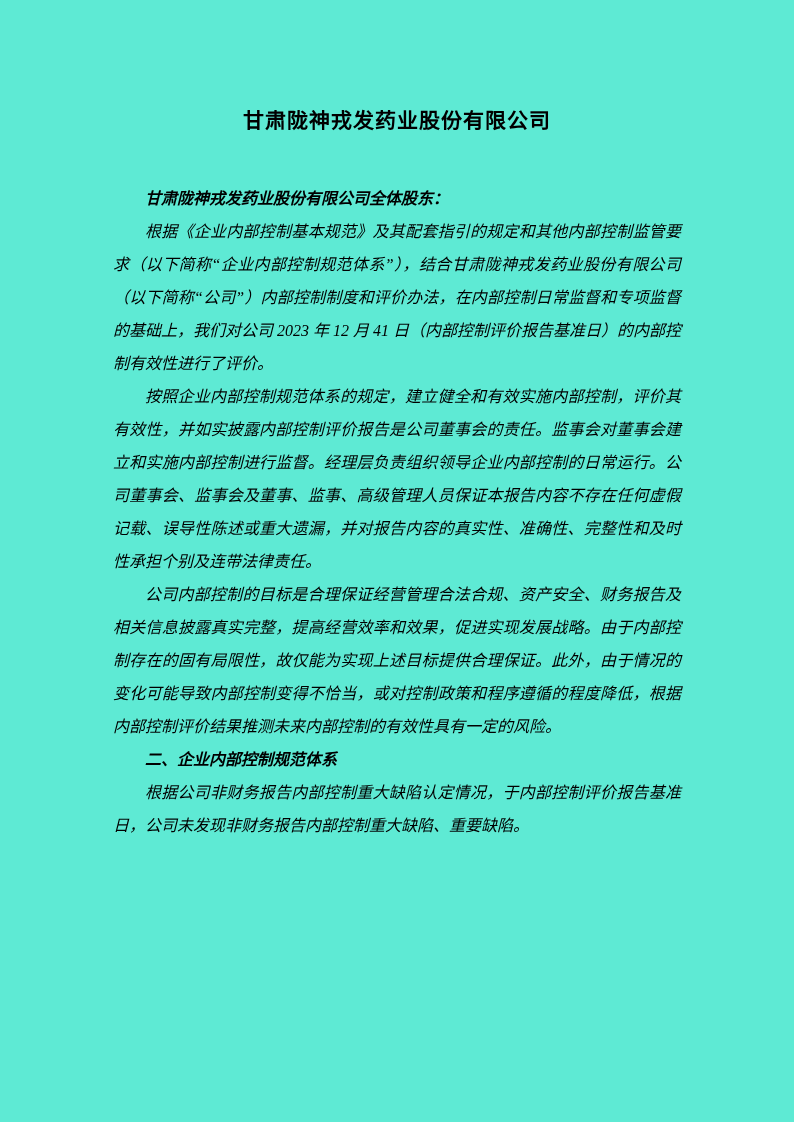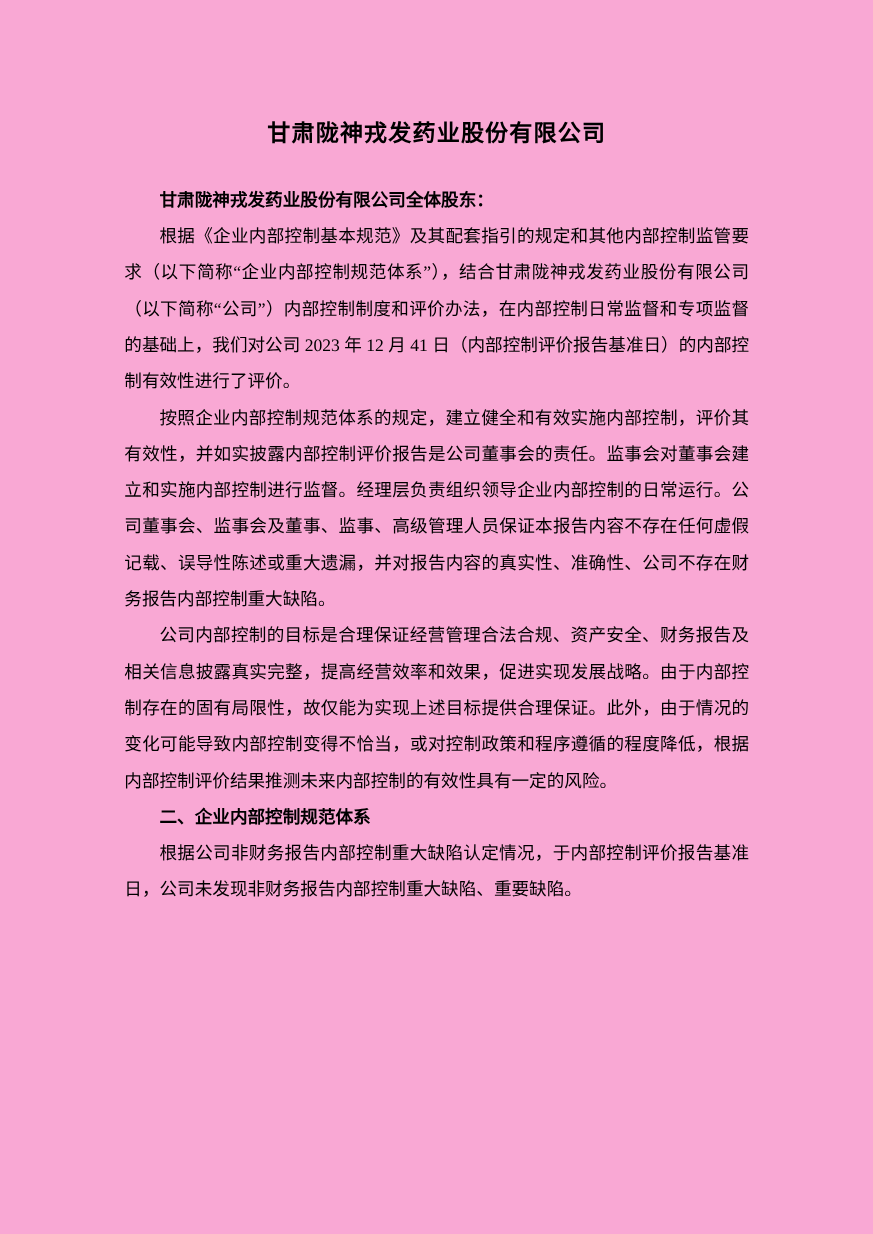--- a/index.html
+++ b/index.html
@@ -5,39 +5,40 @@
   html, body {
     margin: 0;
     padding: 0;
     background: #ffffff;
   }
   .page {
     position: relative;
     width: 794px;
     height: 1122px;
     margin: 0 auto;
-    background: #f9a8d4;
+    background: #5eead4;
     box-sizing: border-box;
     padding: 100px 113px 0 113px;
     font-family: "Liberation Serif", "DejaVu Serif", serif;
     color: #000000;
     overflow: hidden;
   }
   .doc-title {
     text-align: center;
     font-size: 21px;
     font-weight: bold;
     line-height: 42px;
     letter-spacing: 1px;
   }
   .doc-body {
-    margin-top: 24px;
+    margin-top: 40px;
     font-size: 16px;
     line-height: 33px;
     text-align: justify;
+    font-style: italic;
   }
   .salutation {
     font-weight: bold;
     text-indent: 0;
   }
   .para {
     text-indent: 2em;
     margin: 0;
   }
   .section-heading {
@@ -54,21 +55,21 @@
   <div class="doc-title">
     <div>甘肃陇神戎发药业股份有限公司</div>
   </div>
 
   <div class="doc-body">
     <p class="para salutation">甘肃陇神戎发药业股份有限公司全体股东：</p>
 
     <p class="para">根据《企业内部控制基本规范》及其配套指引的规定和其他内部控制监管要求（以下简称“企业内部控制规范体系”），结合甘肃陇神戎发药业股份有限公司（以下简称“公司”）内部控制制度和评价办法，在内部控制日常监督和专项监督的基础上，我们对公司 2023 年 12 月 41 日（内部控制评价报告基准日）的内部控制有效性进行了评价。</p>
 
 
-    <p class="para">按照企业内部控制规范体系的规定，建立健全和有效实施内部控制，评价其有效性，并如实披露内部控制评价报告是公司董事会的责任。监事会对董事会建立和实施内部控制进行监督。经理层负责组织领导企业内部控制的日常运行。公司董事会、监事会及董事、监事、高级管理人员保证本报告内容不存在任何虚假记载、误导性陈述或重大遗漏，并对报告内容的真实性、准确性、公司不存在财务报告内部控制重大缺陷。</p>
+    <p class="para">按照企业内部控制规范体系的规定，建立健全和有效实施内部控制，评价其有效性，并如实披露内部控制评价报告是公司董事会的责任。监事会对董事会建立和实施内部控制进行监督。经理层负责组织领导企业内部控制的日常运行。公司董事会、监事会及董事、监事、高级管理人员保证本报告内容不存在任何虚假记载、误导性陈述或重大遗漏，并对报告内容的真实性、准确性、完整性和及时性承担个别及连带法律责任。</p>
 
     <p class="para">公司内部控制的目标是合理保证经营管理合法合规、资产安全、财务报告及相关信息披露真实完整，提高经营效率和效果，促进实现发展战略。由于内部控制存在的固有局限性，故仅能为实现上述目标提供合理保证。此外，由于情况的变化可能导致内部控制变得不恰当，或对控制政策和程序遵循的程度降低，根据内部控制评价结果推测未来内部控制的有效性具有一定的风险。</p>
 
     <p class="section-heading">二、企业内部控制规范体系</p>
 
 
     <p class="para">根据公司非财务报告内部控制重大缺陷认定情况，于内部控制评价报告基准日，公司未发现非财务报告内部控制重大缺陷、重要缺陷。</p>
   </div>
 
 </div>

